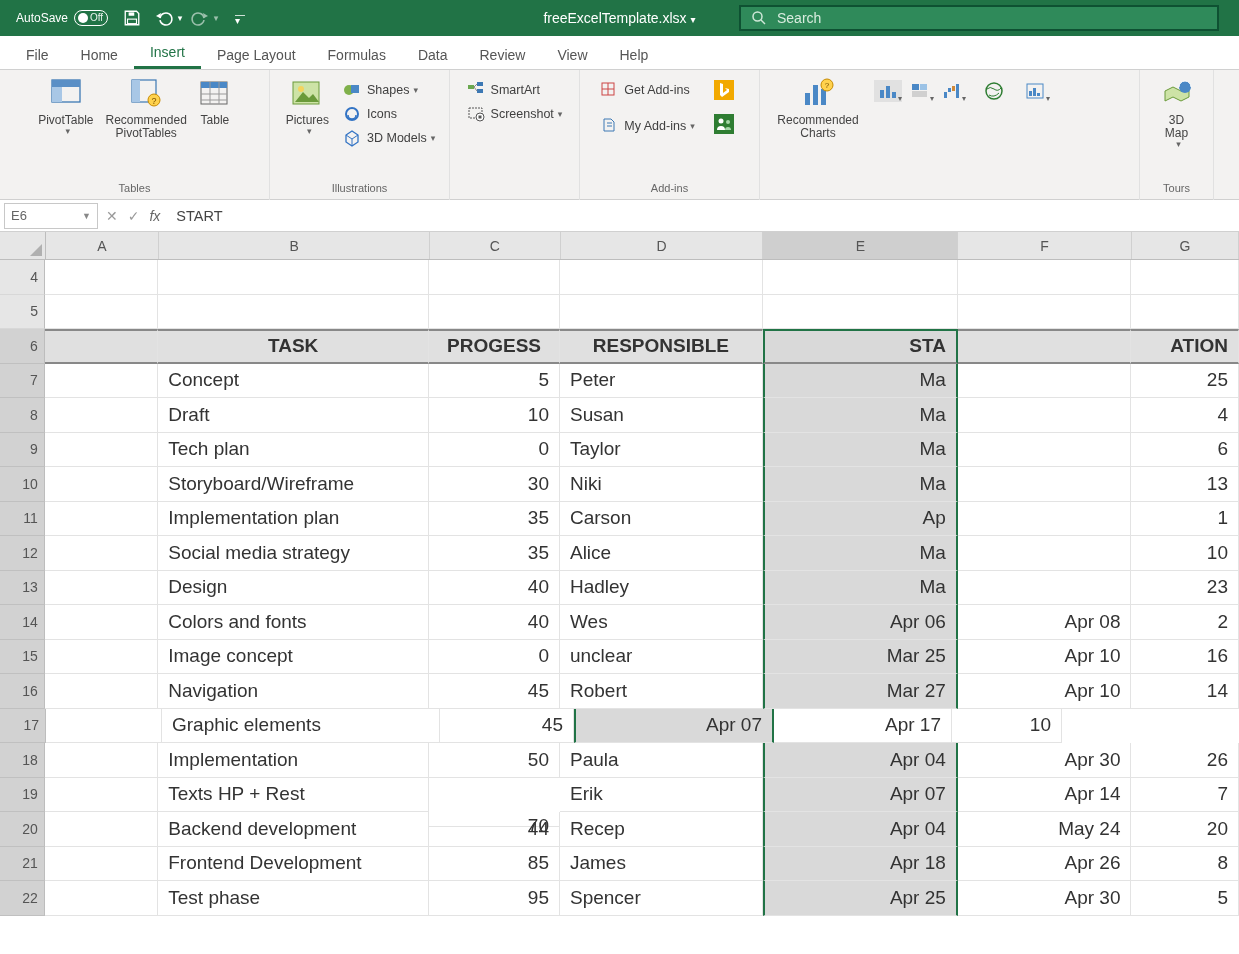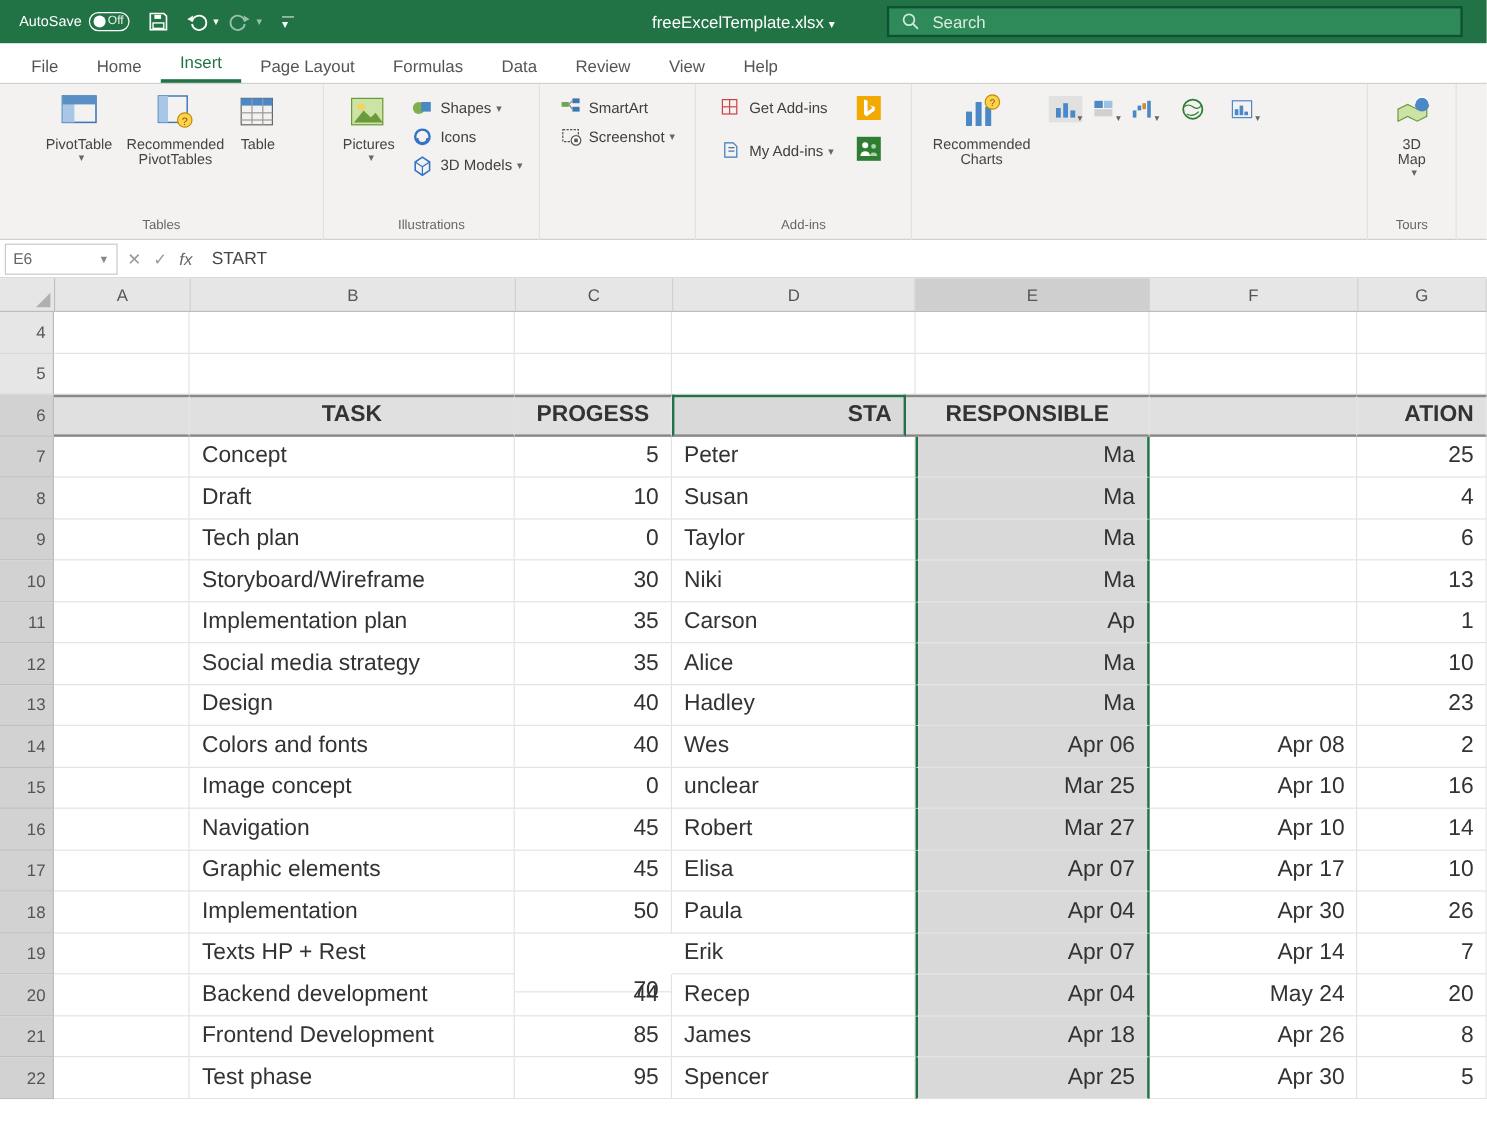--- a/index.html
+++ b/index.html
@@ -428,22 +428,22 @@
         <div class="cell " style="width: 208px;"></div>
         <div class="cell " style="width: 200px;"></div>
         <div class="cell " style="width: 178px;"></div>
         <div class="cell " style="width: 110px;"></div>
       </div>
       <div class="row selrow thead first-sel">
         <div class="rowhead sel">6</div>
         <div class="cell " style="width: 116px;"></div>
         <div class="cell center" style="width: 278px;">TASK</div>
         <div class="cell center" style="width: 134px;">PROGESS</div>
+        <div class="cell center" style="width: 208px;">RESPONSIBLE</div>
         <div class="cell right selE" style="width: 200px;">STA</div>
-        <div class="cell center" style="width: 208px;">RESPONSIBLE</div>
         <div class="cell center" style="width: 178px;"></div>
         <div class="cell right" style="width: 110px;">ATION</div>
       </div>
       <div class="row selrow">
         <div class="rowhead sel">7</div>
         <div class="cell " style="width: 116px;"></div>
         <div class="cell " style="width: 278px;">Concept</div>
         <div class="cell right" style="width: 134px;">5</div>
         <div class="cell " style="width: 208px;">Peter</div>
         <div class="cell right selE" style="width: 200px;">Ma</div>
@@ -538,21 +538,20 @@
         <div class="cell " style="width: 208px;">Robert</div>
         <div class="cell right selE" style="width: 200px;">Mar 27</div>
         <div class="cell right" style="width: 178px;">Apr 10</div>
         <div class="cell right" style="width: 110px;">14</div>
       </div>
       <div class="row selrow">
         <div class="rowhead sel">17</div>
         <div class="cell " style="width: 116px;"></div>
         <div class="cell " style="width: 278px;">Graphic elements</div>
         <div class="cell right" style="width: 134px;">45</div>
-        <div class="cell " style="width: 208px;">Elisa</div>
         <div class="cell right selE" style="width: 200px;">Apr 07</div>
         <div class="cell right" style="width: 178px;">Apr 17</div>
         <div class="cell right" style="width: 110px;">10</div>
       </div>
       <div class="row selrow">
         <div class="rowhead sel">18</div>
         <div class="cell " style="width: 116px;"></div>
         <div class="cell " style="width: 278px;">Implementation</div>
         <div class="cell right" style="width: 134px;">50</div>
         <div class="cell " style="width: 208px;">Paula</div>

